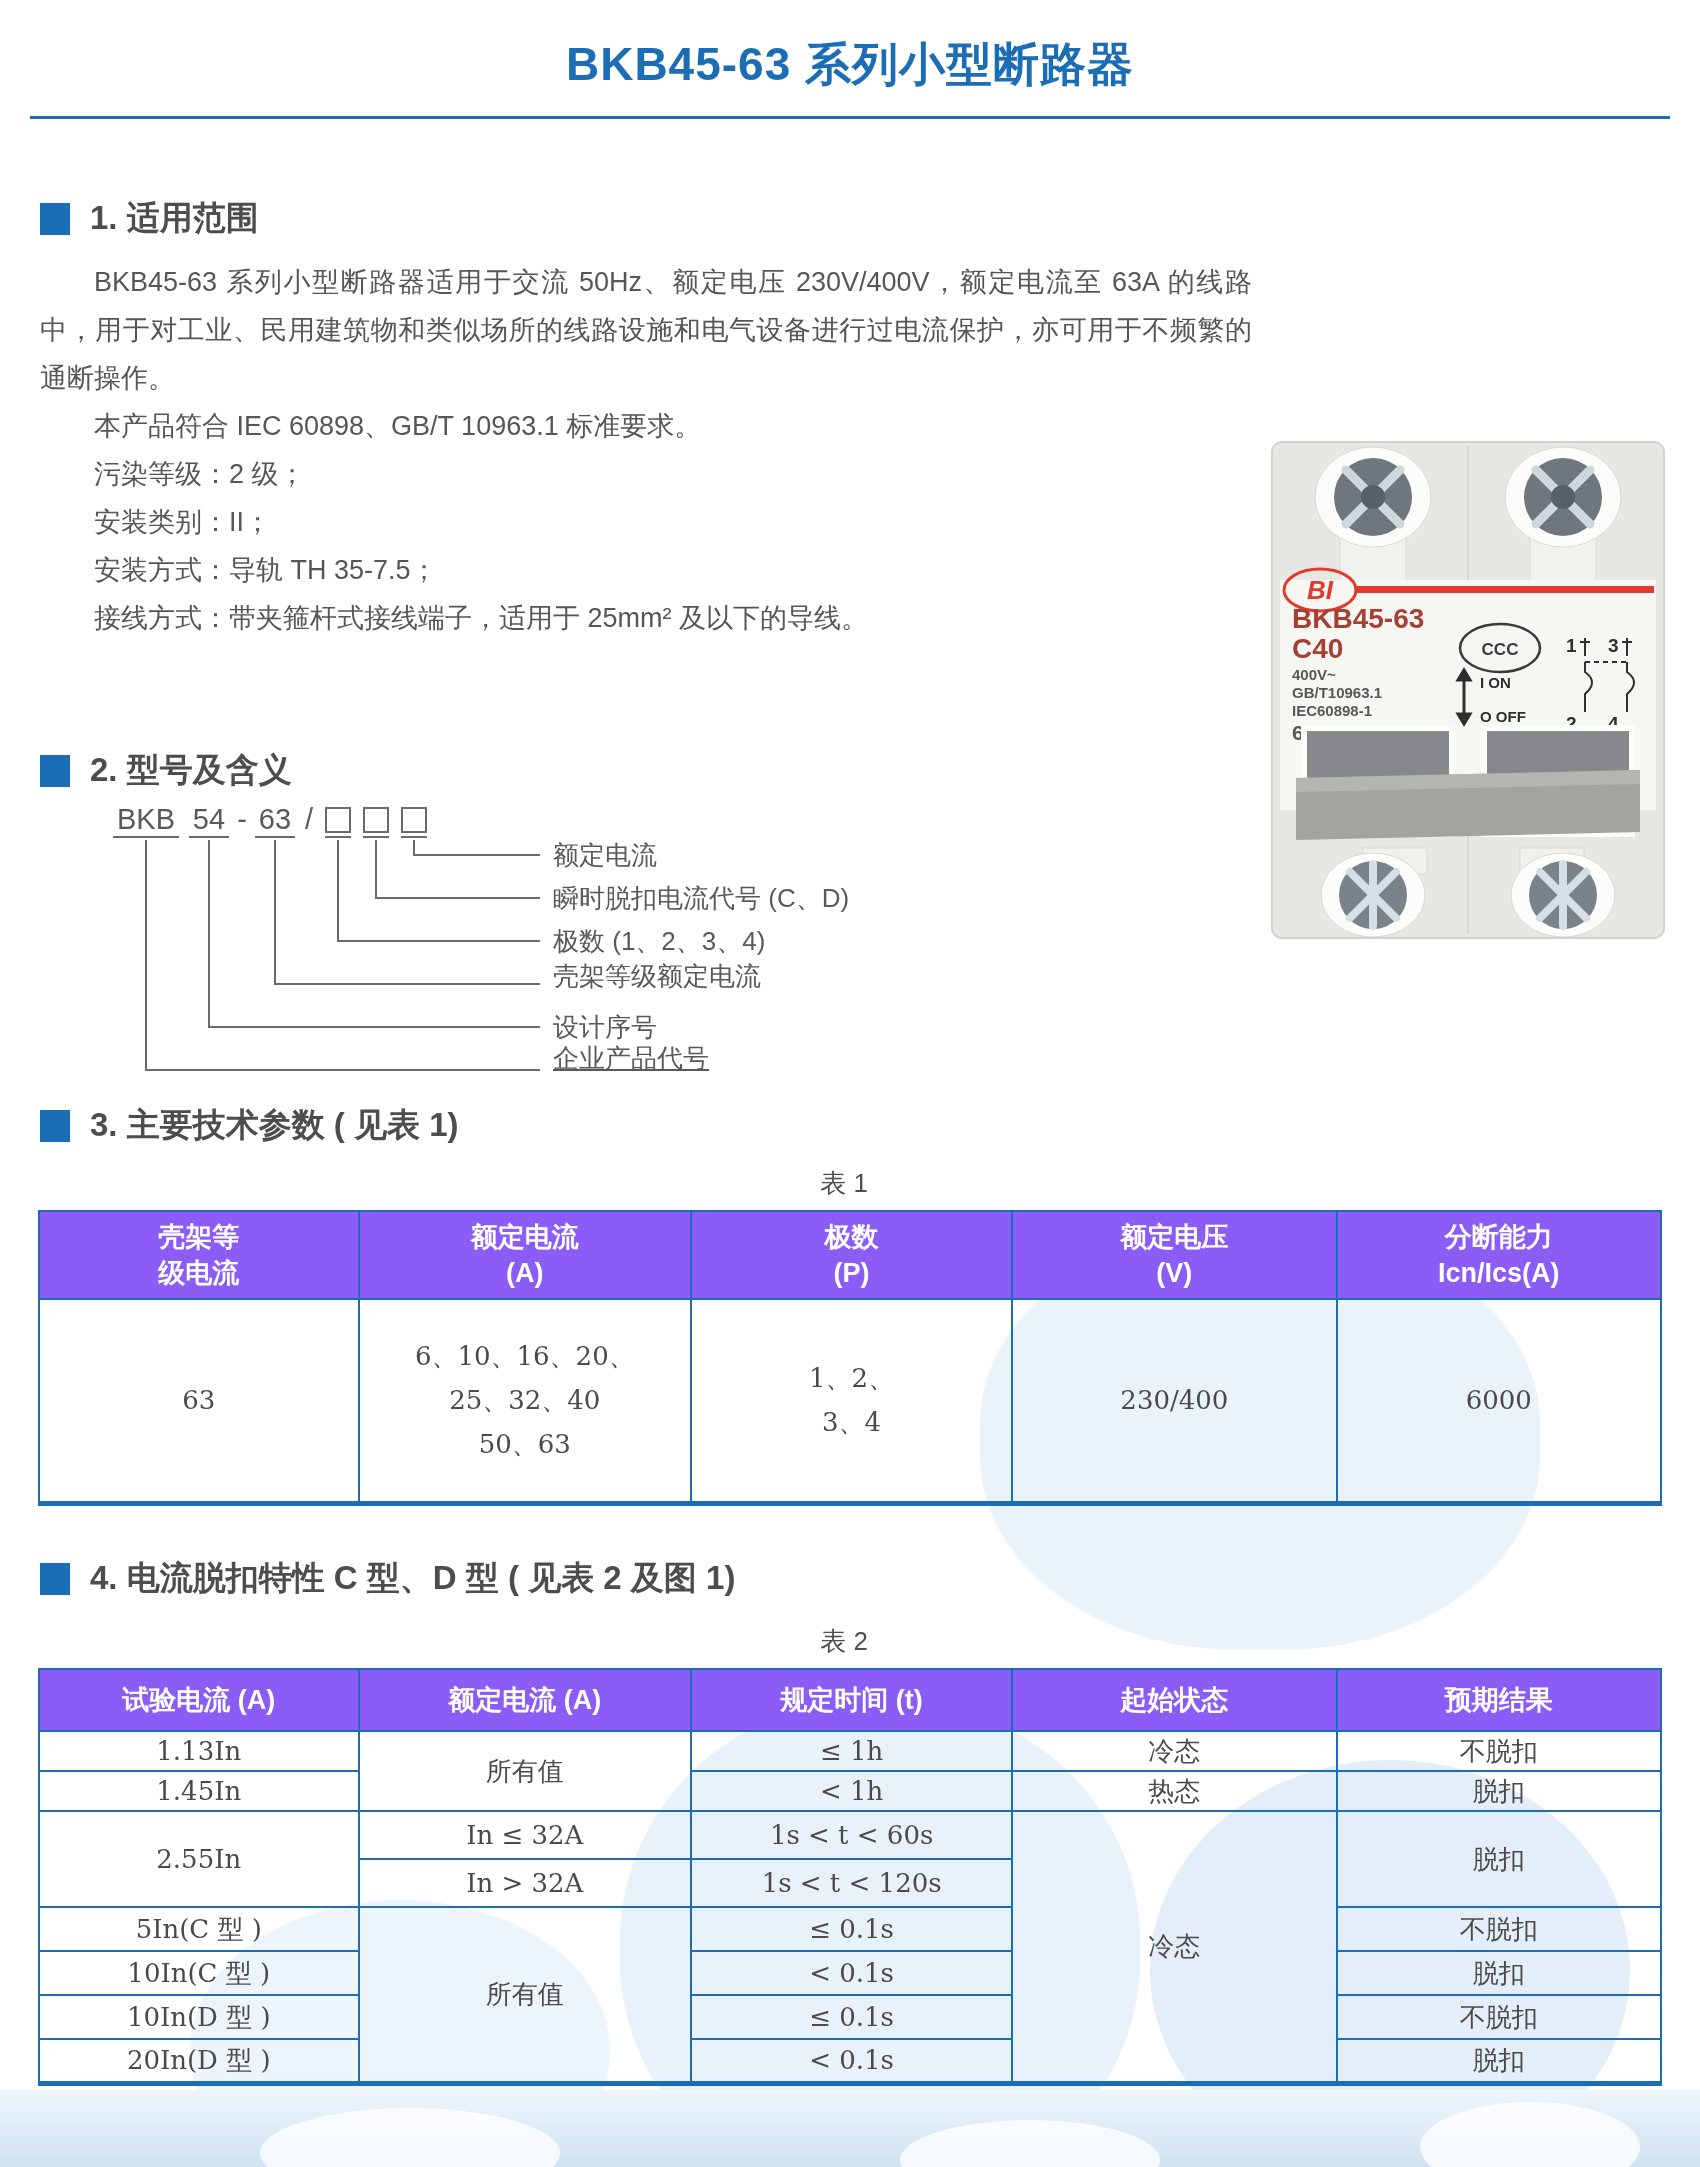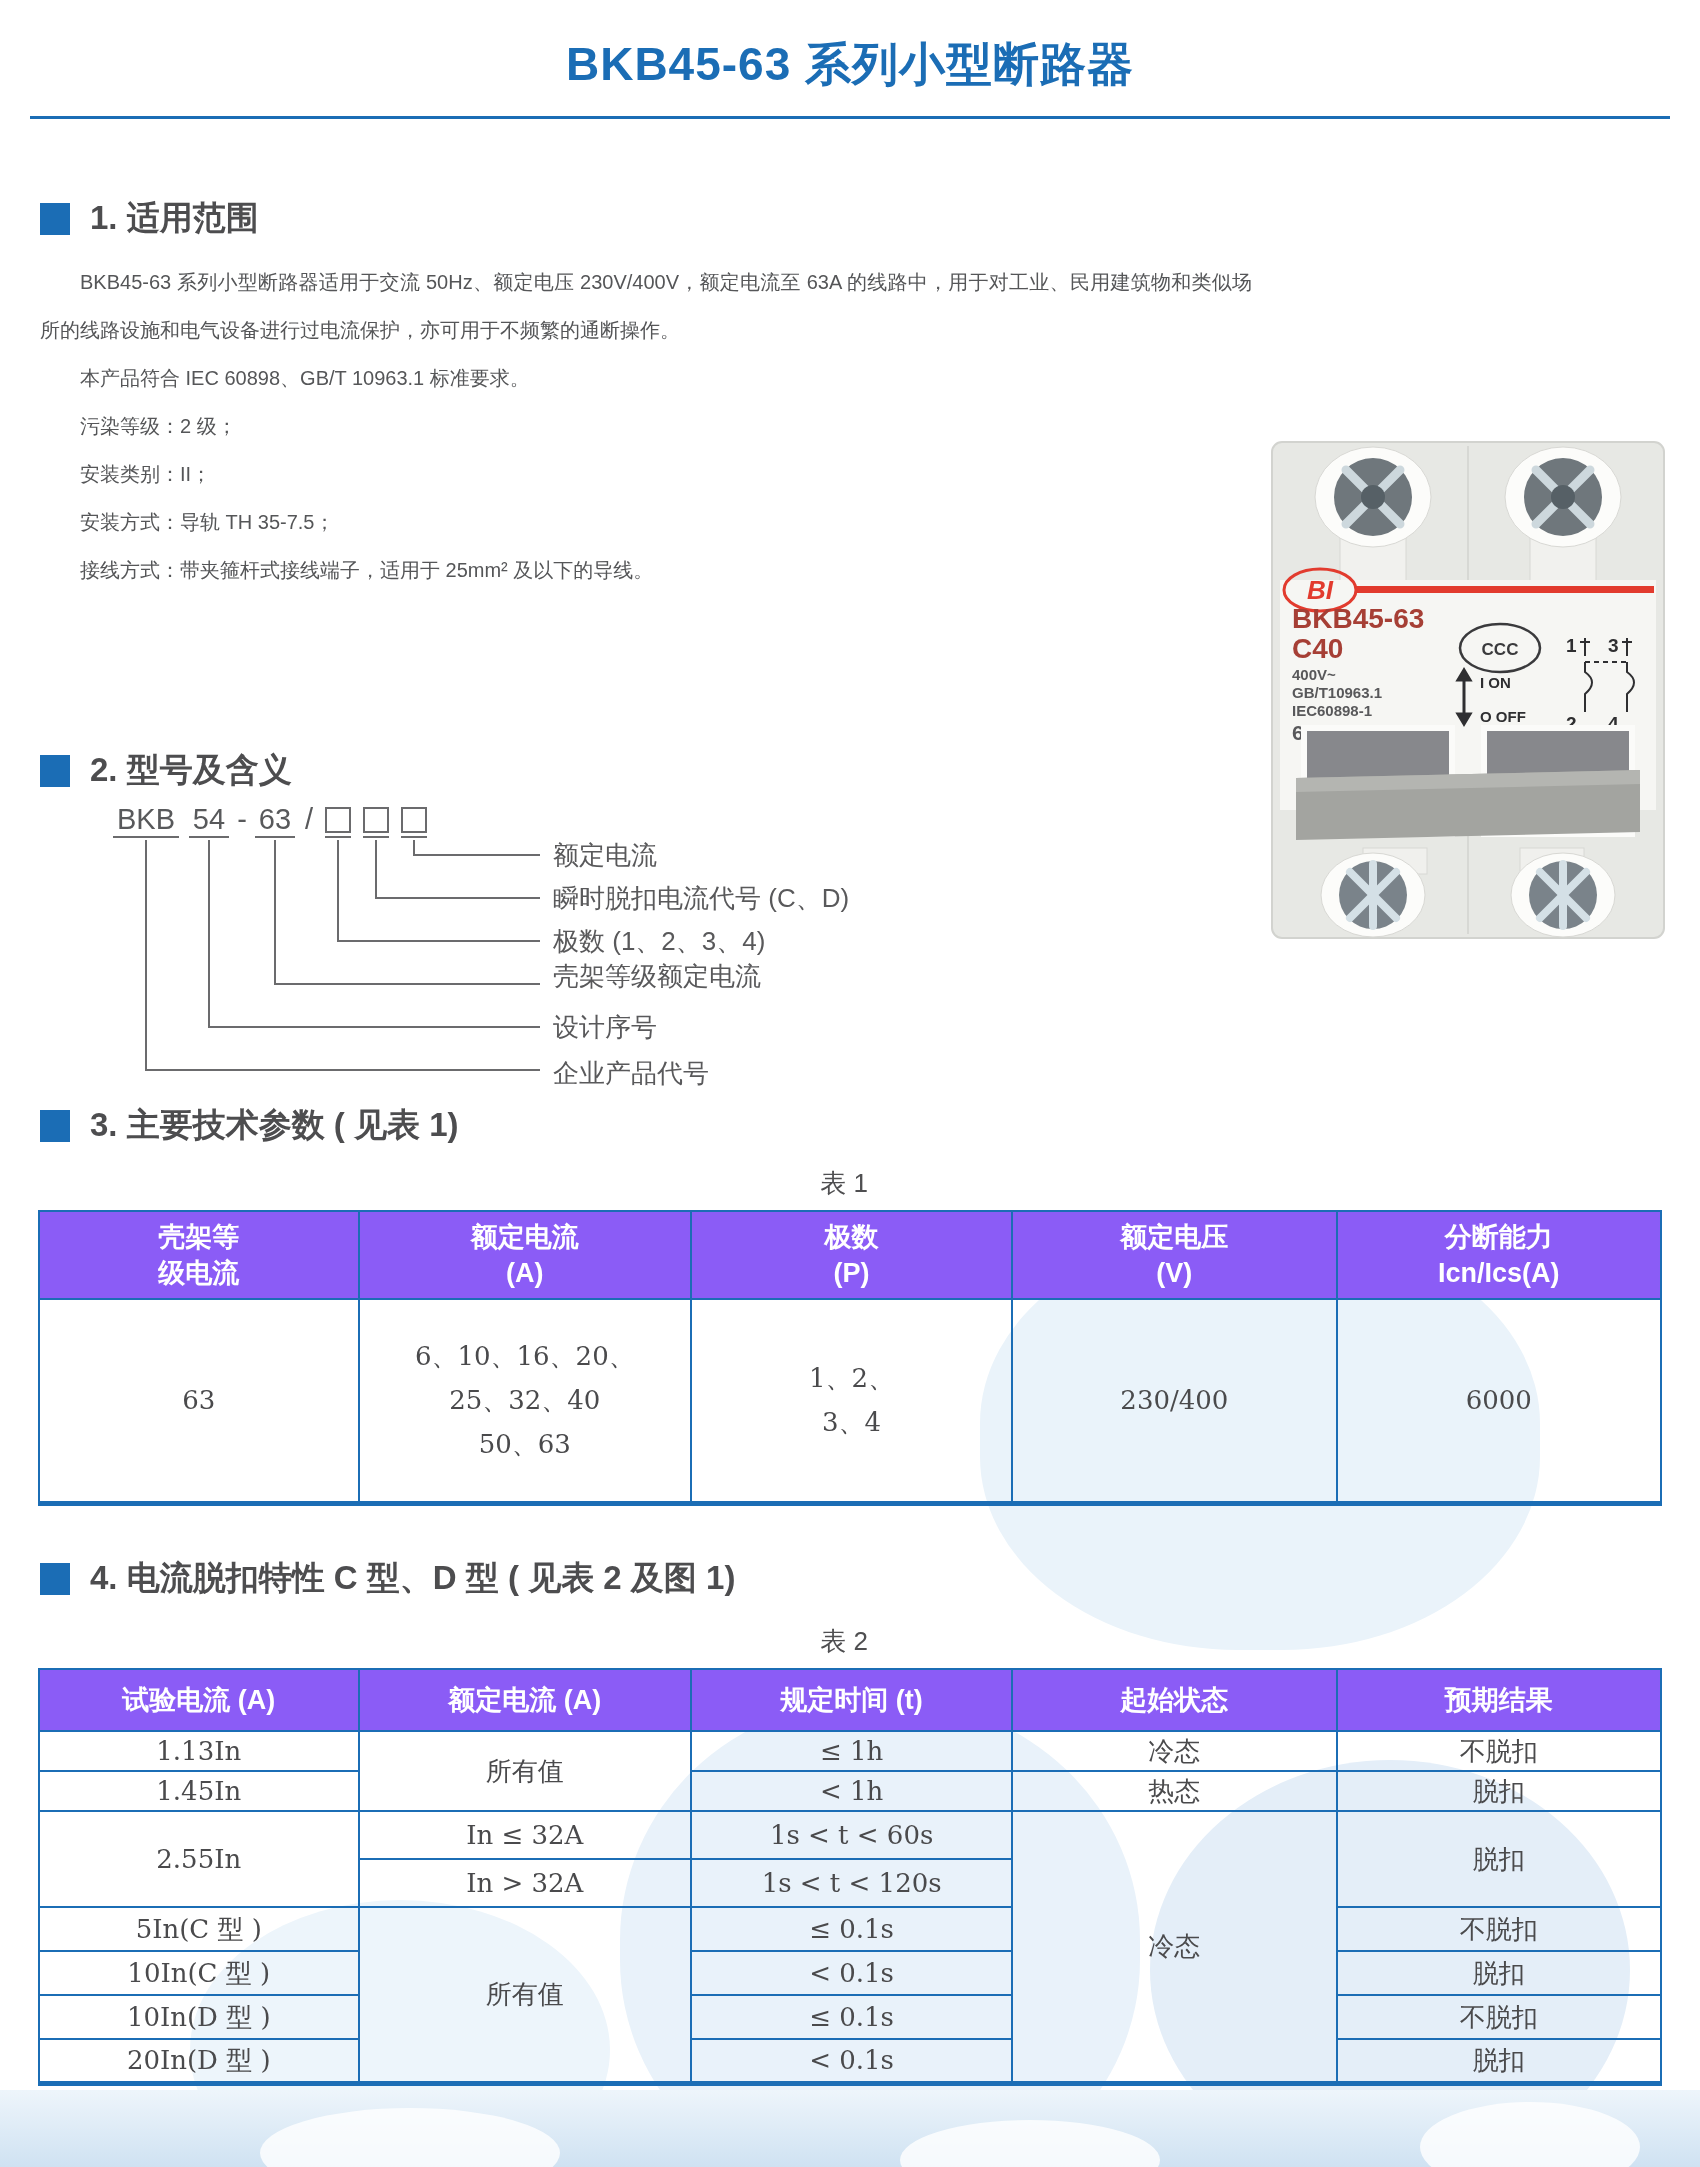--- a/index.html
+++ b/index.html
@@ -18,21 +18,21 @@
   .page-title{position:absolute;left:0;top:34px;width:100%;text-align:center;
               font-size:46px;font-weight:bold;color:#1b6db5;letter-spacing:1px;}
   .title-rule{position:absolute;left:30px;top:116px;width:1640px;height:3px;background:#1b6db5;}
 
   
   .sec{position:absolute;display:flex;align-items:center;gap:20px;}
   .sec .sq{width:30px;height:32px;background:#1b6db5;flex:0 0 auto;}
   .sec .tx{font-size:33px;font-weight:bold;color:#4d4d4f;white-space:nowrap;}
 
   
-  .para{position:absolute;left:40px;top:258px;width:1212px;font-size:20px;color:#555658;
+  .para{position:absolute;left:40px;top:258px;width:1212px;font-size:27px;color:#555658;
         line-height:48px;text-align:justify;}
   .para .p1{text-indent:2em;}
   .para .ln{text-indent:2em;white-space:nowrap;}
 
   
   .model-diagram{position:absolute;left:95px;top:792px;width:1100px;height:330px;}
   .model-diagram .seg{position:absolute;top:0;height:44px;font-size:29px;color:#58595b;
                       display:flex;align-items:flex-end;justify-content:center;}
   .model-diagram .seg.u{border-bottom:2px solid #6b6b6d;}
   .model-diagram .boxsq{width:22px;height:22px;border:2px solid #6b6b6d;background:#fff;margin-bottom:3px;}
@@ -221,21 +221,21 @@
         <polyline points="180,48 180,192 445,192"></polyline>
         <polyline points="114,48 114,235 445,235"></polyline>
         <polyline points="51,48 51,278 445,278"></polyline>
       </g>
     </svg>
     <div class="lbl" style="top:45px;">额定电流</div>
     <div class="lbl" style="top:88px;">瞬时脱扣电流代号 (C、D)</div>
     <div class="lbl" style="top:131px;">极数 (1、2、3、4)</div>
     <div class="lbl" style="top:166px;">壳架等级额定电流</div>
     <div class="lbl" style="top:217px;">设计序号</div>
-    <div class="lbl" style="top:263px;">企业产品代号</div>
+    <div class="lbl" style="top:248px;text-decoration:underline;">企业产品代号</div>
   </div>
 
   <div class="sec z" style="left:40px;top:1103px;">
     <div class="sq"></div>
     <div class="tx">3. 主要技术参数 ( 见表 1)</div>
   </div>
   <div class="tbl-caption z" style="top:1166px;">表 1</div>
 
   <table class="dt" id="table1">
     <colgroup>

